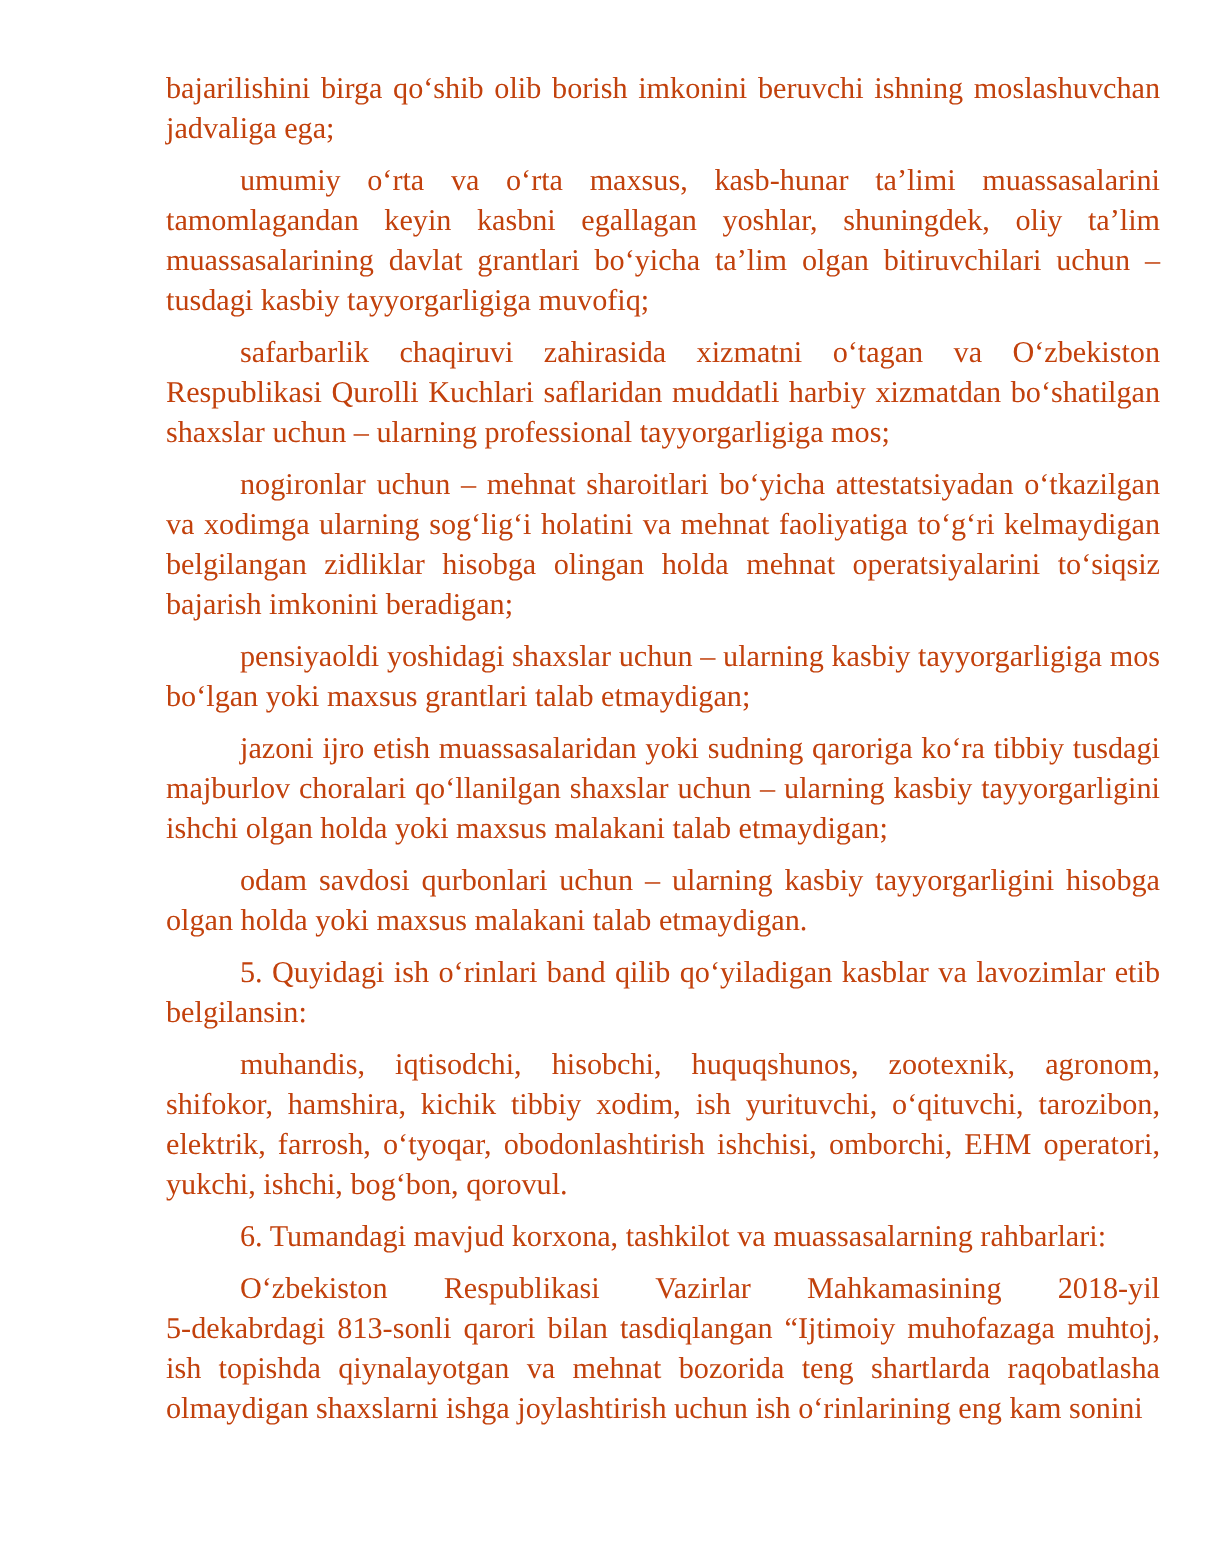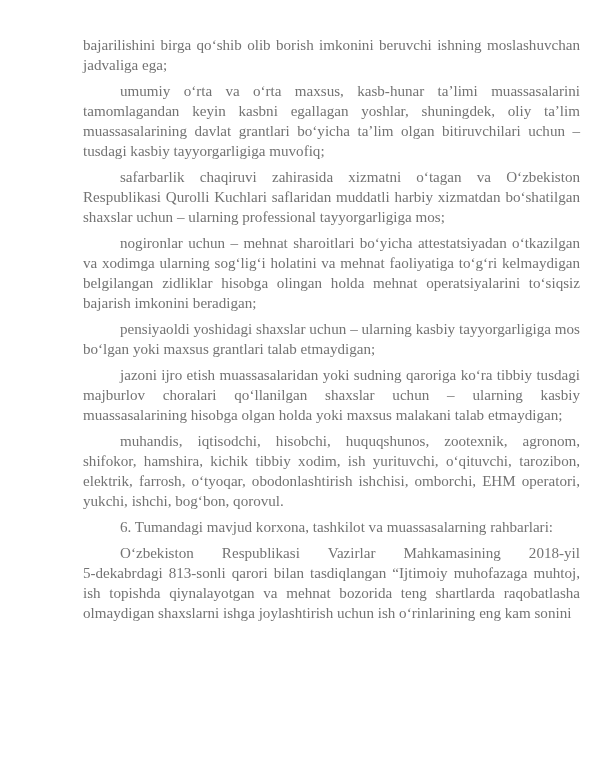--- a/index.html
+++ b/index.html
@@ -7,21 +7,21 @@
     padding: 0;
     background: #ffffff;
   }
   .page {
     position: relative;
     width: 605px;
     height: 780px;
     background: #ffffff;
     overflow: hidden;
     font-family: "Liberation Serif", "DejaVu Serif", serif;
-    color: #737373;
+    color: #c2410c;
   }
   .text-block {
     position: absolute;
     top: 35px;
     left: 83px;
     width: 497px;
     font-size: 15.1px;
     line-height: 20px;
   }
   .para {
@@ -46,18 +46,20 @@
 </head>
 <body>
 
 <div class="page">
   <div class="text-block">
     <p class="para no-indent">bajarilishini birga qoʻshib olib borish imkonini beruvchi ishning moslashuvchan jadvaliga ega;</p>
     <p class="para">umumiy oʻrta va oʻrta maxsus, kasb-hunar taʼlimi muassasalarini tamomlagandan keyin kasbni egallagan yoshlar, shuningdek, oliy taʼlim muassasalarining davlat grantlari boʻyicha taʼlim olgan bitiruvchilari uchun – tusdagi kasbiy tayyorgarligiga muvofiq;</p>
     <p class="para">safarbarlik chaqiruvi zahirasida xizmatni oʻtagan va Oʻzbekiston Respublikasi Qurolli Kuchlari saflaridan muddatli harbiy xizmatdan boʻshatilgan shaxslar uchun – ularning professional tayyorgarligiga mos;</p>
     <p class="para">nogironlar uchun – mehnat sharoitlari boʻyicha attestatsiyadan oʻtkazilgan va xodimga ularning sogʻligʻi holatini va mehnat faoliyatiga toʻgʻri kelmaydigan belgilangan zidliklar hisobga olingan holda mehnat operatsiyalarini toʻsiqsiz bajarish imkonini beradigan;</p>
     <p class="para">pensiyaoldi yoshidagi shaxslar uchun – ularning kasbiy tayyorgarligiga mos boʻlgan yoki maxsus grantlari talab etmaydigan;</p>
-    <p class="para">jazoni ijro etish muassasalaridan yoki sudning qaroriga koʻra tibbiy tusdagi majburlov choralari qoʻllanilgan shaxslar uchun – ularning kasbiy muassasalarining hisobga olgan holda yoki maxsus malakani talab etmaydigan;</p>
+    <p class="para">jazoni ijro etish muassasalaridan yoki sudning qaroriga koʻra tibbiy tusdagi majburlov choralari qoʻllanilgan shaxslar uchun – ularning kasbiy tayyorgarligini ishchi olgan holda yoki maxsus malakani talab etmaydigan;</p>
+    <p class="para">odam savdosi qurbonlari uchun – ularning kasbiy tayyorgarligini hisobga olgan holda yoki maxsus malakani talab etmaydigan.</p>
+    <p class="para">5. Quyidagi ish oʻrinlari band qilib qoʻyiladigan kasblar va lavozimlar etib belgilansin:</p>
     <p class="para">muhandis, iqtisodchi, hisobchi, huquqshunos, zootexnik, agronom, shifokor, hamshira, kichik tibbiy xodim, ish yurituvchi, oʻqituvchi, tarozibon, elektrik, farrosh, oʻtyoqar, obodonlashtirish ishchisi, omborchi, EHM operatori, yukchi, ishchi, bogʻbon, qorovul.</p>
     <p class="para">6. Tumandagi mavjud korxona, tashkilot va muassasalarning rahbarlari:</p>
     <p class="para split-line"><span class="forced-line">Oʻzbekiston Respublikasi Vazirlar Mahkamasining 2018-yil</span><span>5-dekabrdagi 813-sonli qarori bilan tasdiqlangan “Ijtimoiy muhofazaga muhtoj, ish topishda qiynalayotgan va mehnat bozorida teng shartlarda raqobatlasha olmaydigan shaxslarni ishga joylashtirish uchun ish oʻrinlarining eng kam sonini</span></p>
   </div>
 </div>
 
 </body></html>

